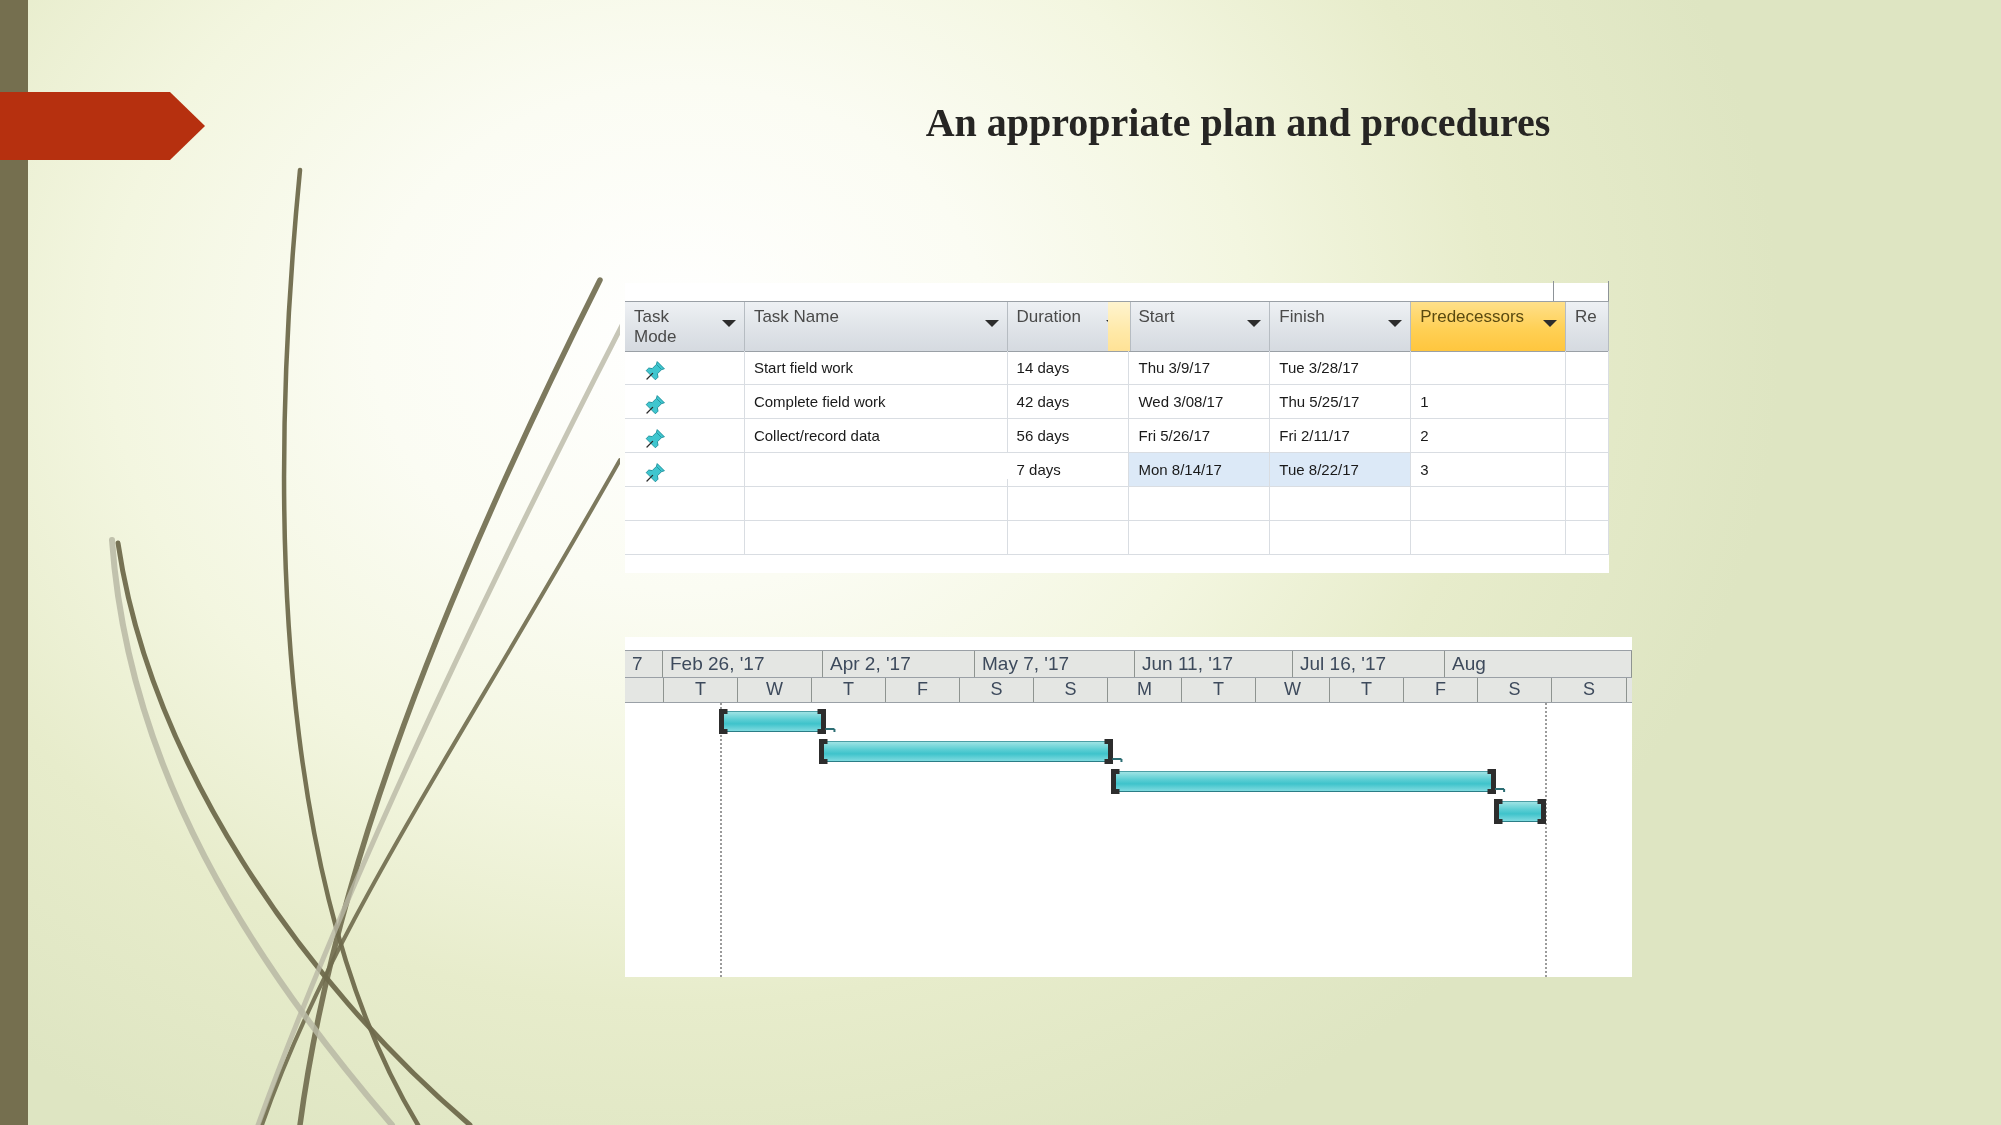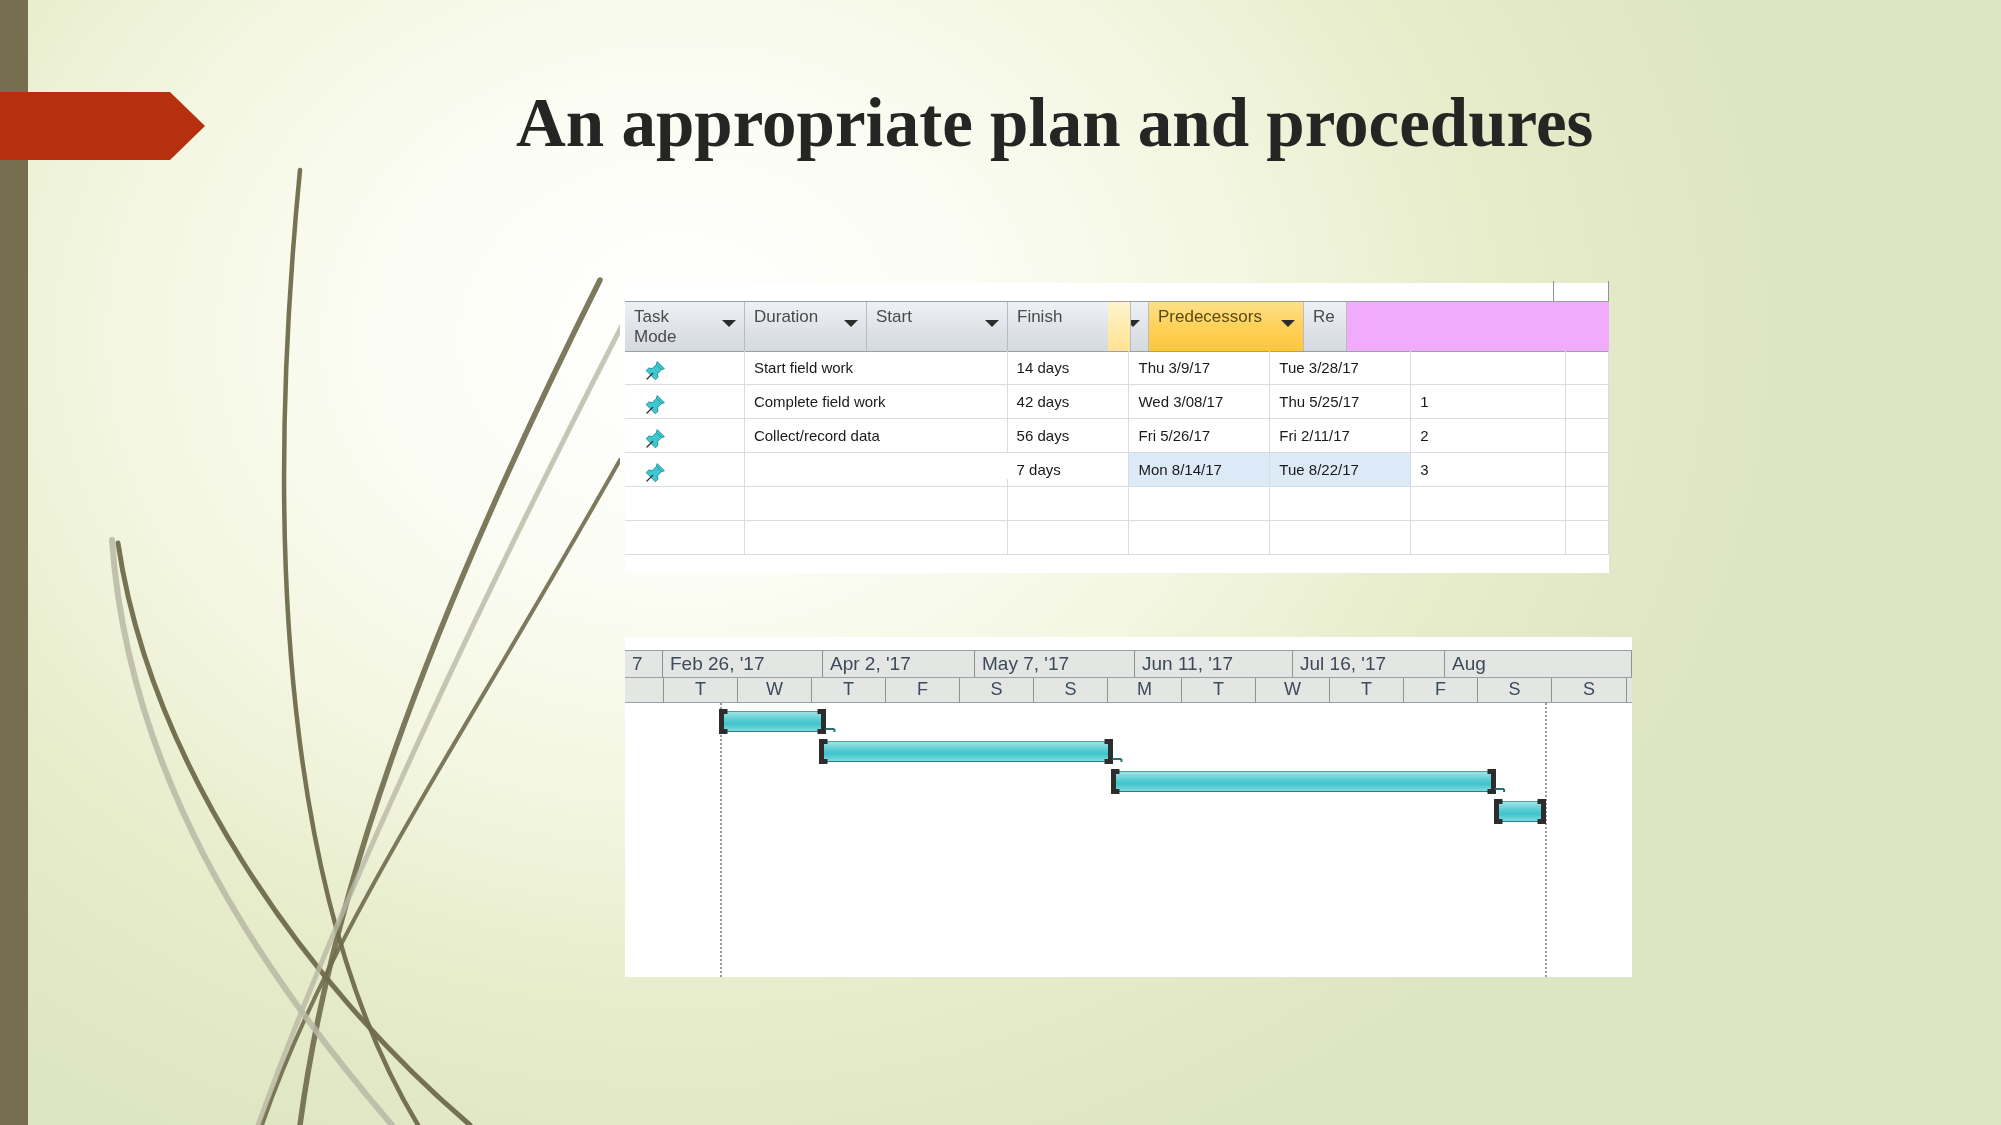--- a/index.html
+++ b/index.html
@@ -17,24 +17,25 @@
   .left-bar{
     position:absolute;left:0;top:0;width:28px;height:1125px;
     background:#756f4f;
   }
   
   .grass{position:absolute;left:0;top:0;width:620px;height:1125px;pointer-events:none;}
   
   .chevron{position:absolute;left:0;top:92px;width:205px;height:68px;}
   
   .title{
-    position:absolute;left:516px;top:88px;width:1420px;
+    position:absolute;left:528px;top:88px;width:1420px;
+    text-align:center;
     font-family:"Liberation Serif", serif;
     font-weight:bold;
-    font-size:69px;
+    font-size:40px;
     line-height:70px;
     color:#262523;
     letter-spacing:0px;
     white-space:nowrap;
   }
 
   
   .ms-table{
     position:absolute;left:625px;top:283px;width:984px;height:290px;
     background:#ffffff;
@@ -169,20 +170,21 @@
 
   <div class="ms-table">
     <div class="topstrip">
       <div class="notch"></div>
       <div class="notch2"></div>
     </div>
 
     <div class="hdrrow" id="thead" style="position: absolute;">
         <div class="hcell" style="width: 120px;"><span>Task
 Mode</span><span class="arw"></span></div>
+        <div class="hcell" style="width: 263px;"><span>Task Name</span><span class="arw"></span></div>
         <div class="hcell" style="width: 122px;"><span>Duration</span><span class="arw"></span></div>
         <div class="hcell" style="width: 141px;"><span>Start</span><span class="arw"></span></div>
         <div class="hcell" style="width: 141px;"><span>Finish</span><span class="arw"></span></div>
         <div class="hcell hl" style="width: 155px;"><span>Predecessors</span><span class="arw"></span></div>
         <div class="hcell" style="width: 43px;"><span>Re</span></div>
         <div style="position: absolute; left: 483px; top: 0px; width: 22px; height: 49px; background: linear-gradient(rgb(255, 244, 207) 0%, rgb(255, 233, 168) 60%, rgb(255, 226, 150) 100%); border-right: 1px solid rgb(182, 188, 194);"><span class="arw" style="right: 6px;"></span></div>
       </div>
 
     <div class="body-rows" id="tbody">
         <div class="trow">

